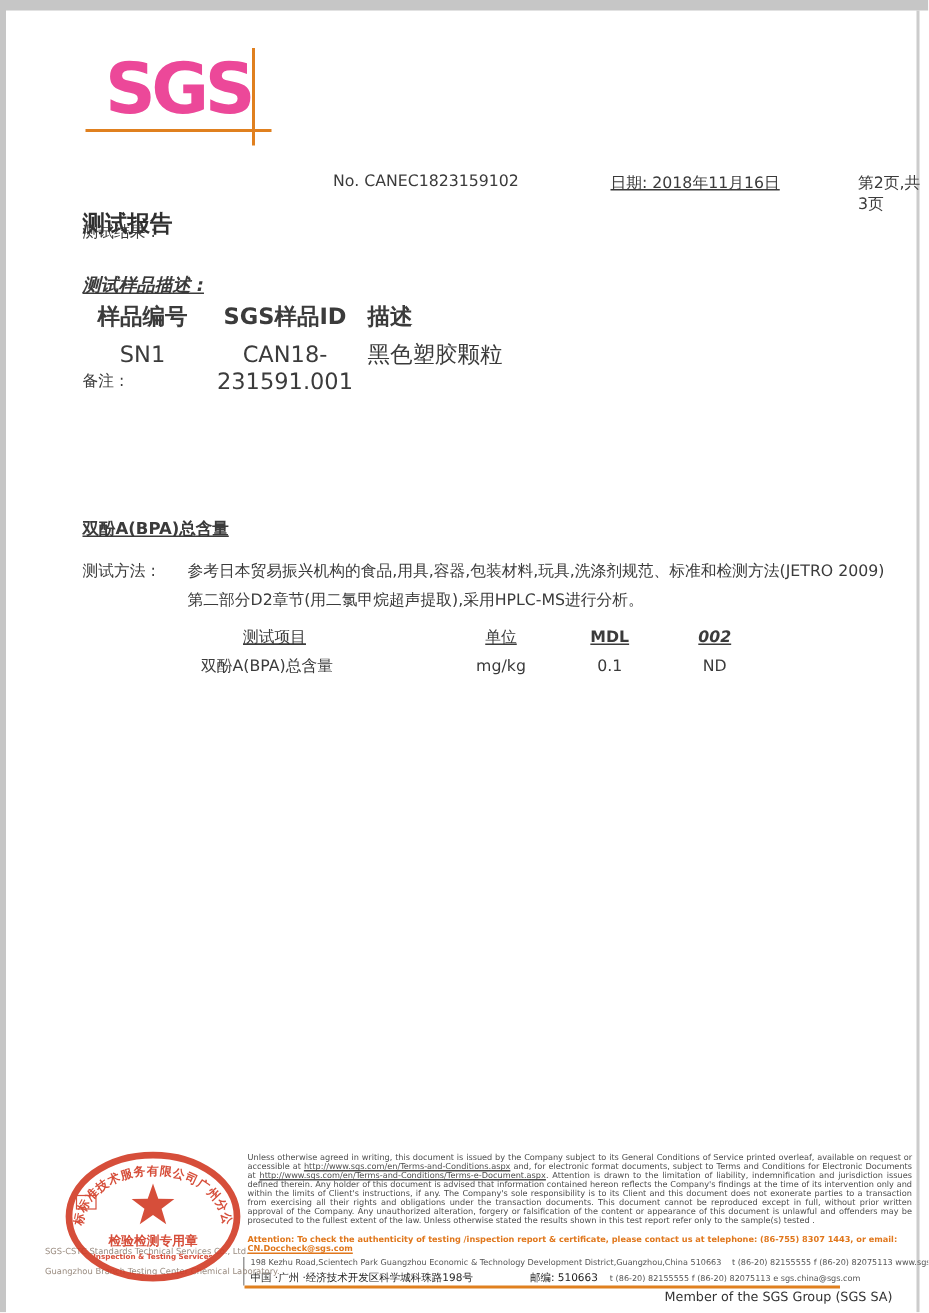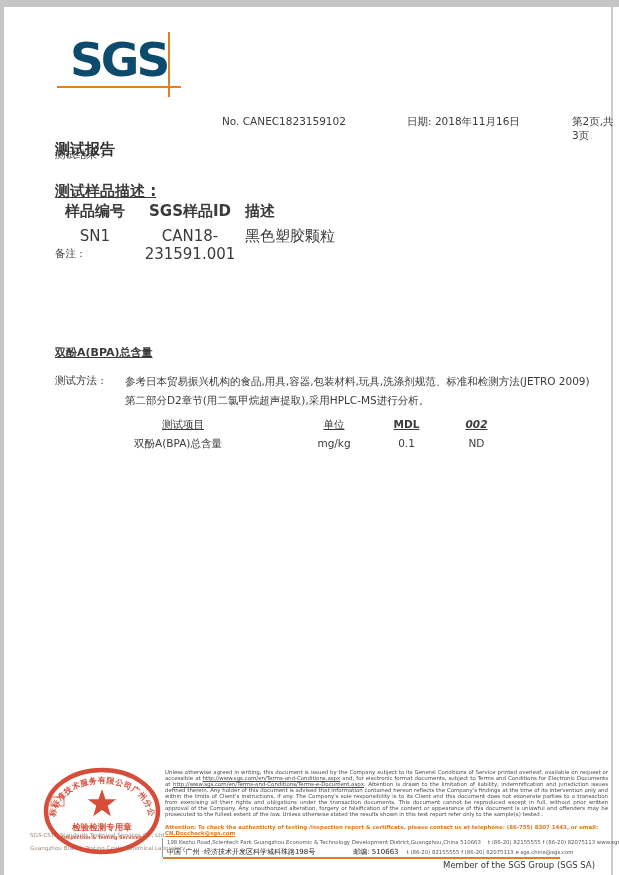--- a/index.html
+++ b/index.html
@@ -7,33 +7,33 @@
   body { font-family:"DejaVu Sans","Liberation Sans",sans-serif; color:#3b3b3b; }
   .page { position:relative; width:619px; height:875px; background:#fff; overflow:hidden; }
 
   
   .edge-top { position:absolute; left:0; top:0; width:619px; height:7px; background:#c6c6c6; }
   .edge-left { position:absolute; left:0; top:0; width:4px; height:875px; background:#c6c6c6; }
   .edge-right { position:absolute; left:611px; top:7px; width:2px; height:868px; background:#cccccc; }
 
   
   .logo-text { position:absolute; left:70px; top:36px; font-size:47px; font-weight:800;
-               letter-spacing:-3px; color:#0c4a6e; line-height:1; }
+               letter-spacing:-3px; color:#ec4899; line-height:1; }
   .logo-vline { position:absolute; left:168px; top:32px; width:2px; height:65px; background:#e0801f; }
   .logo-hline { position:absolute; left:57px; top:86px; width:124px; height:2px; background:#e0801f; }
 
   
   .doc-title { position:absolute; left:55px; top:109px; font-size:15px; font-weight:bold; color:#2f2f2f;margin-top:31px; }
   .report-no { position:absolute; left:222px; top:115px; font-size:10.5px; }
-  .date      { position:absolute; left:407px; top:115px; font-size:10.5px; }
+  .date      { position:absolute; left:407px; top:115px; font-size:10.5px;text-decoration:underline; }
   .page-info { position:absolute; left:540px; top:115px; font-size:10.5px;margin-left:32px; }
 
   .results-label { position:absolute; left:55px; top:148px; font-size:10.5px; }
 
-  .sample-heading { position:absolute; left:55px; top:182px; font-size:15px; font-weight:bold; text-decoration:underline; }
+  .sample-heading { position:absolute; left:55px; top:182px; font-size:12px; font-weight:bold; text-decoration:underline;font-style:italic; }
 
   .sample-table { position:absolute; left:55px; top:202px; font-size:15px; }
   .sample-table .trow { display:flex; margin-bottom:6px; }
   .sample-table .c1 { width:80px; text-align:center; }
   .sample-table .c2 { width:110px; text-align:center; }
   .sample-table .c3 { width:200px; text-align:left; padding-left:0px; }
   .sample-table .hd { font-weight:bold; }
 
   .notes-heading { position:absolute; left:55px; top:247px; font-size:10.5px; }
   .notes-list { position:absolute; left:100px; top:264px; font-size:10.5px; }

